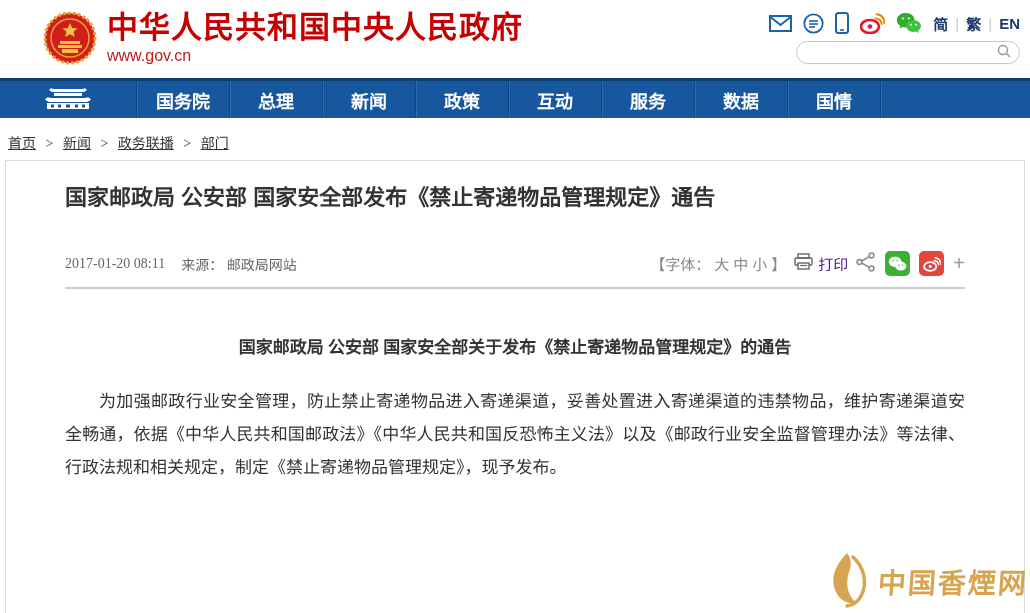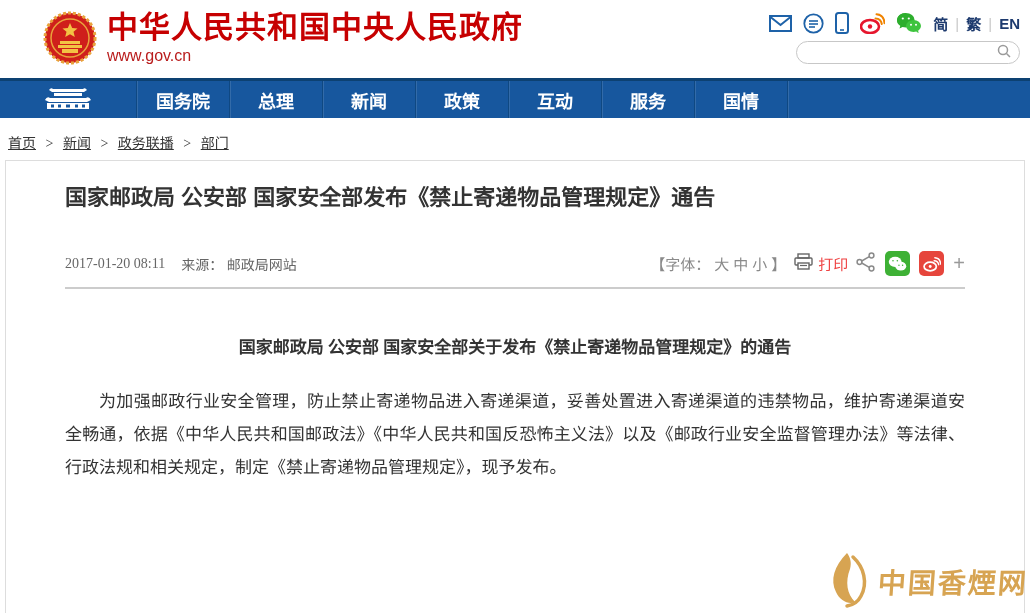--- a/index.html
+++ b/index.html
@@ -51,21 +51,21 @@
   .article-inner { width:900px; margin:0 auto; }
   .article-title { margin-top:20px; text-align:left;
     font-family:"Liberation Sans","DejaVu Sans",sans-serif; font-weight:bold;
     font-size:22px; color:#333; line-height:1.55; }
   .meta-row { margin-top:36px; display:flex; justify-content:space-between;
     align-items:center; font-size:14px; color:#666; }
   .meta-left { display:flex; gap:16px; align-items:center; }
   .meta-right { display:flex; align-items:center; gap:8px; }
   .font-controls { color:#8a8a8a; font-size:15px; display:flex; gap:4px; }
   .font-controls .fs-opt { cursor:pointer; }
-  .print-group { display:flex; align-items:center; gap:5px; color:#ef4444; font-size:15px; cursor:pointer; }
+  .print-group { display:flex; align-items:center; gap:5px; color:#4c1d95; font-size:15px; cursor:pointer; }
   .share-group { display:flex; align-items:center; gap:9px; }
   .share-btn { width:25px; height:25px; border-radius:5px; display:flex;
     align-items:center; justify-content:center; cursor:pointer; }
   .share-btn.wechat { background:#3eb135; }
   .share-btn.weibo  { background:#e6453c; }
   .plus { color:#999; font-size:20px; font-family:"Liberation Sans",sans-serif; cursor:pointer; }
   .divider { border-bottom:2px solid #ccc; margin-top:11px; }
 
   .subtitle { margin-top:44px; text-align:center; font-weight:bold;
     font-size:17px; color:#333; }
@@ -178,20 +178,21 @@
         <rect x="45" y="19.5" width="3" height="3" fill="#17579e"></rect>
       </svg>
     </span>
   </div>
   <div class="nav-item">国务院</div>
   <div class="nav-item">总理</div>
   <div class="nav-item">新闻</div>
   <div class="nav-item">政策</div>
   <div class="nav-item">互动</div>
   <div class="nav-item">服务</div>
+  <div class="nav-item">数据</div>
   <div class="nav-item">国情</div>
   <div class="nav-end"></div>
 </div>
 
 <div class="breadcrumb">
   <span class="crumb">首页</span>
   <span class="sep">&gt;</span>
   <span class="crumb">新闻</span>
   <span class="sep">&gt;</span>
   <span class="crumb">政务联播</span>

